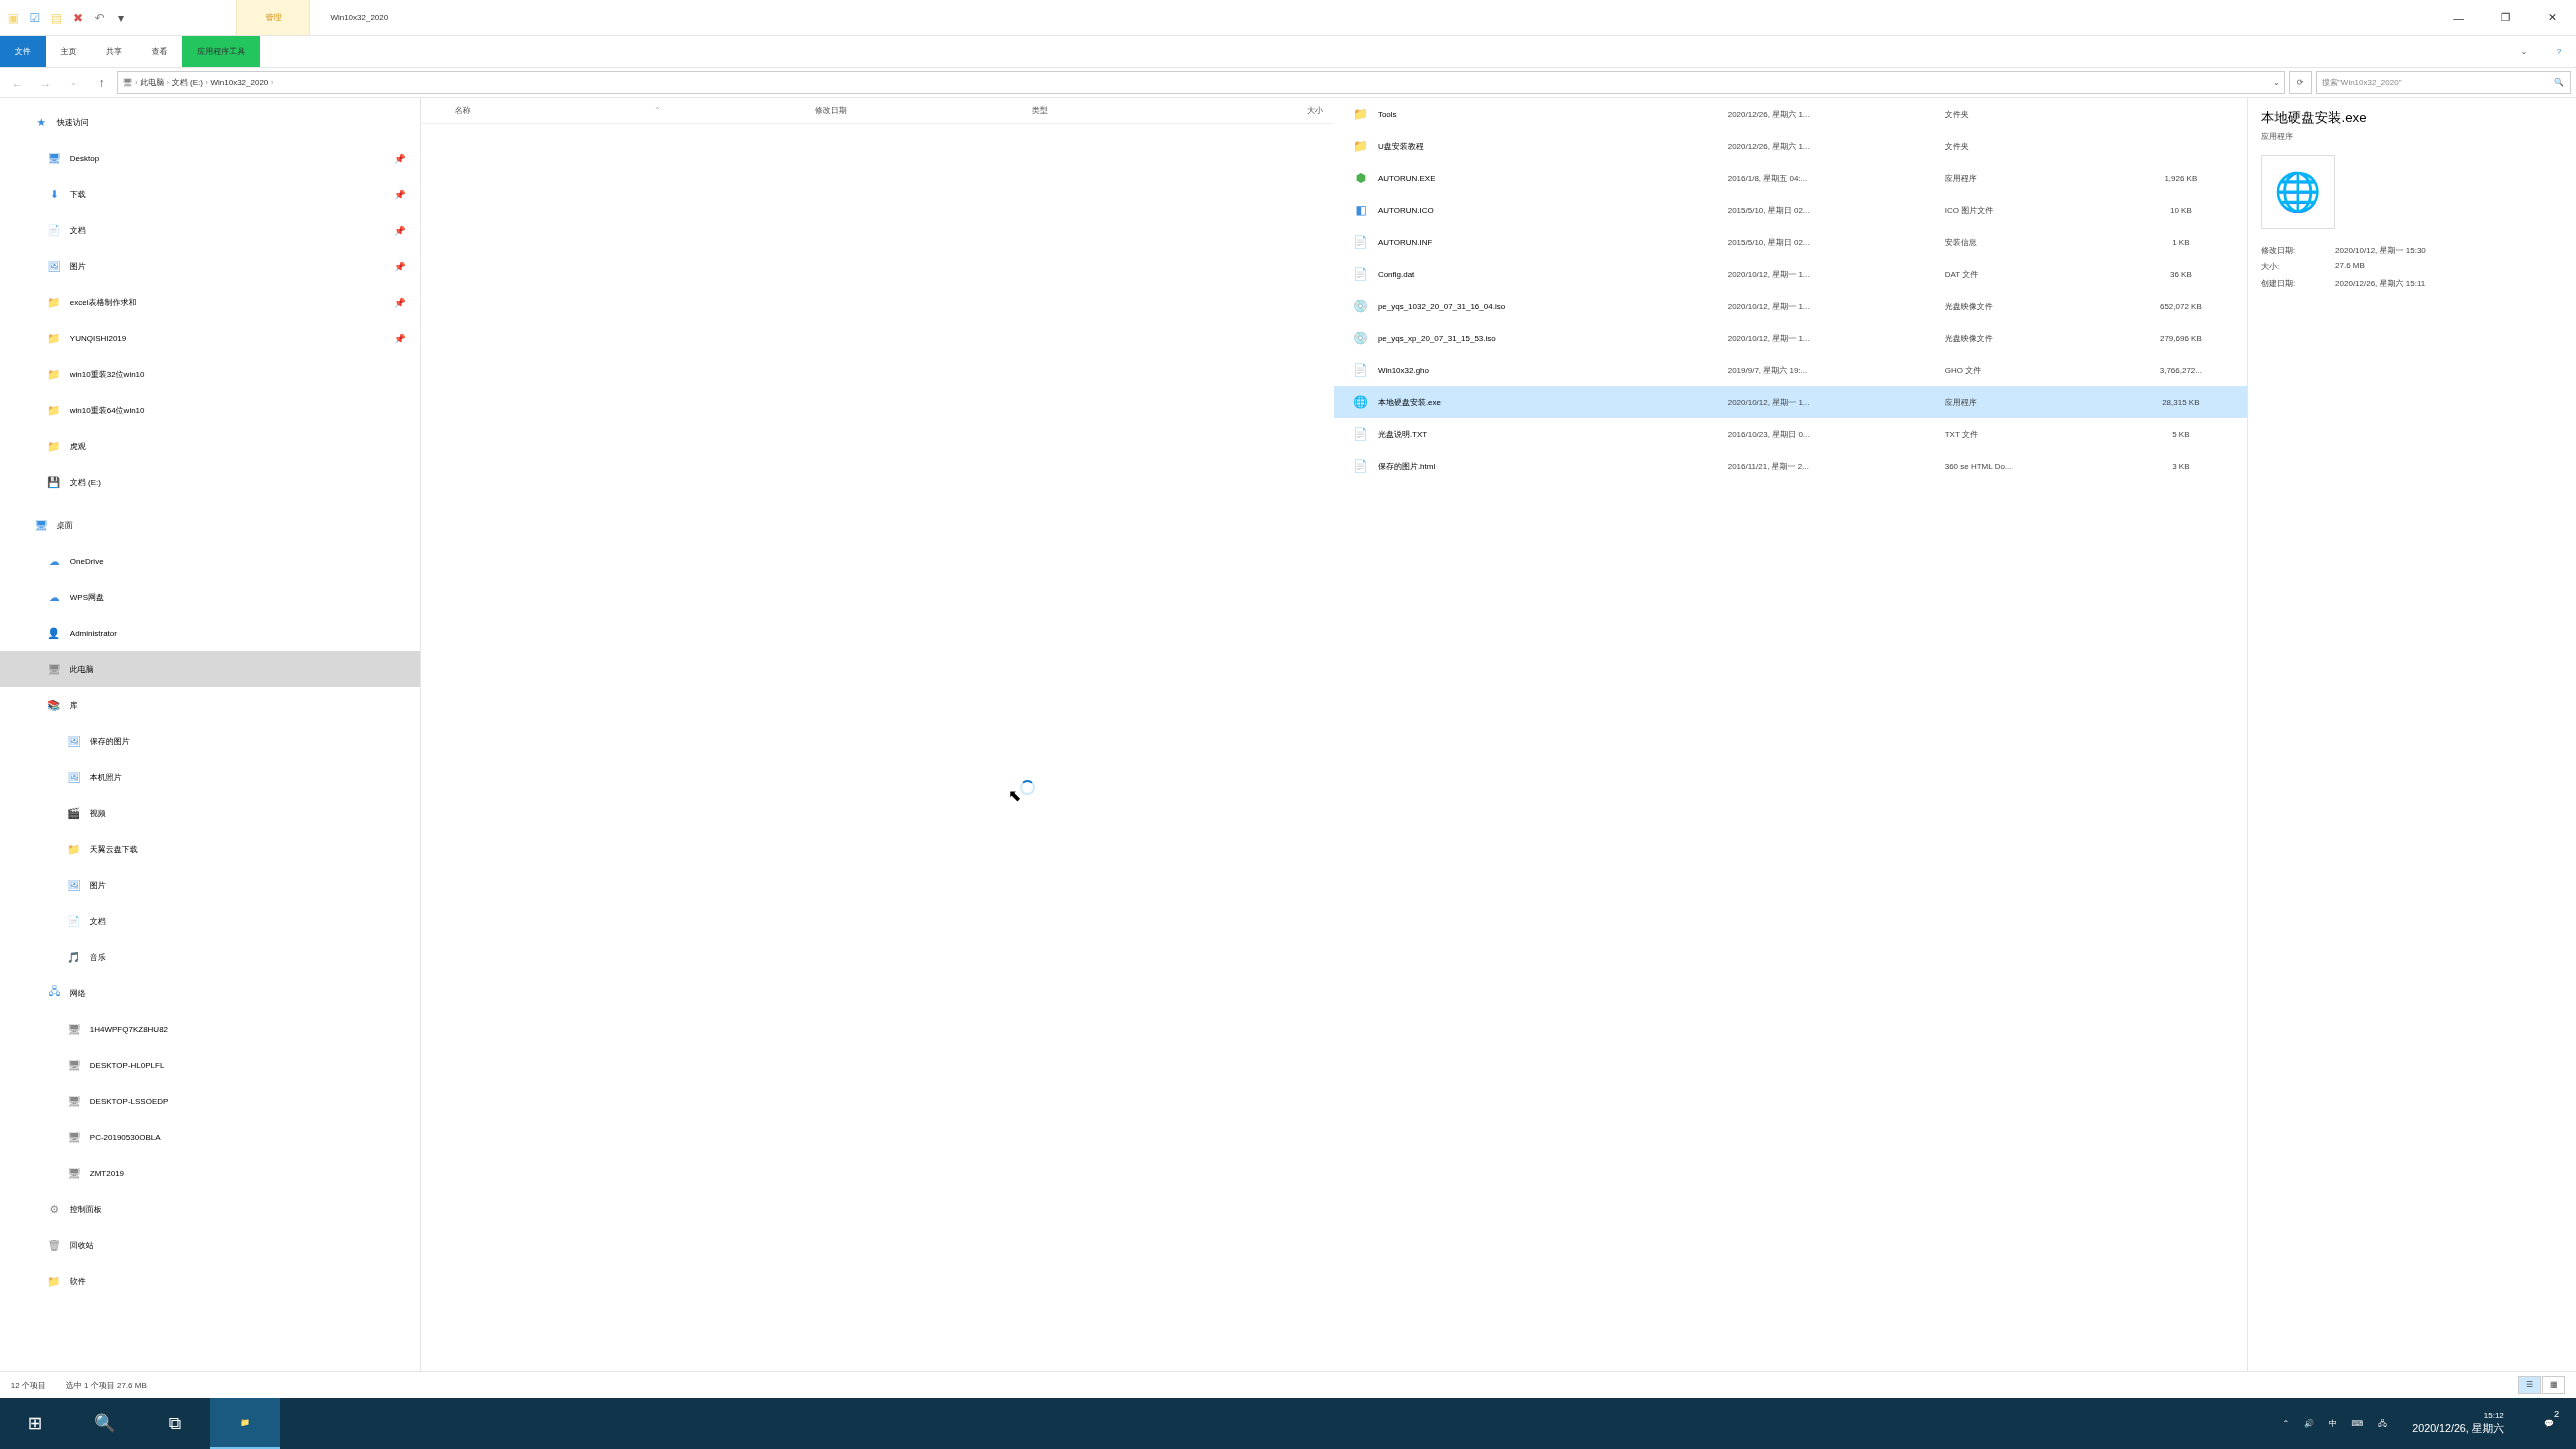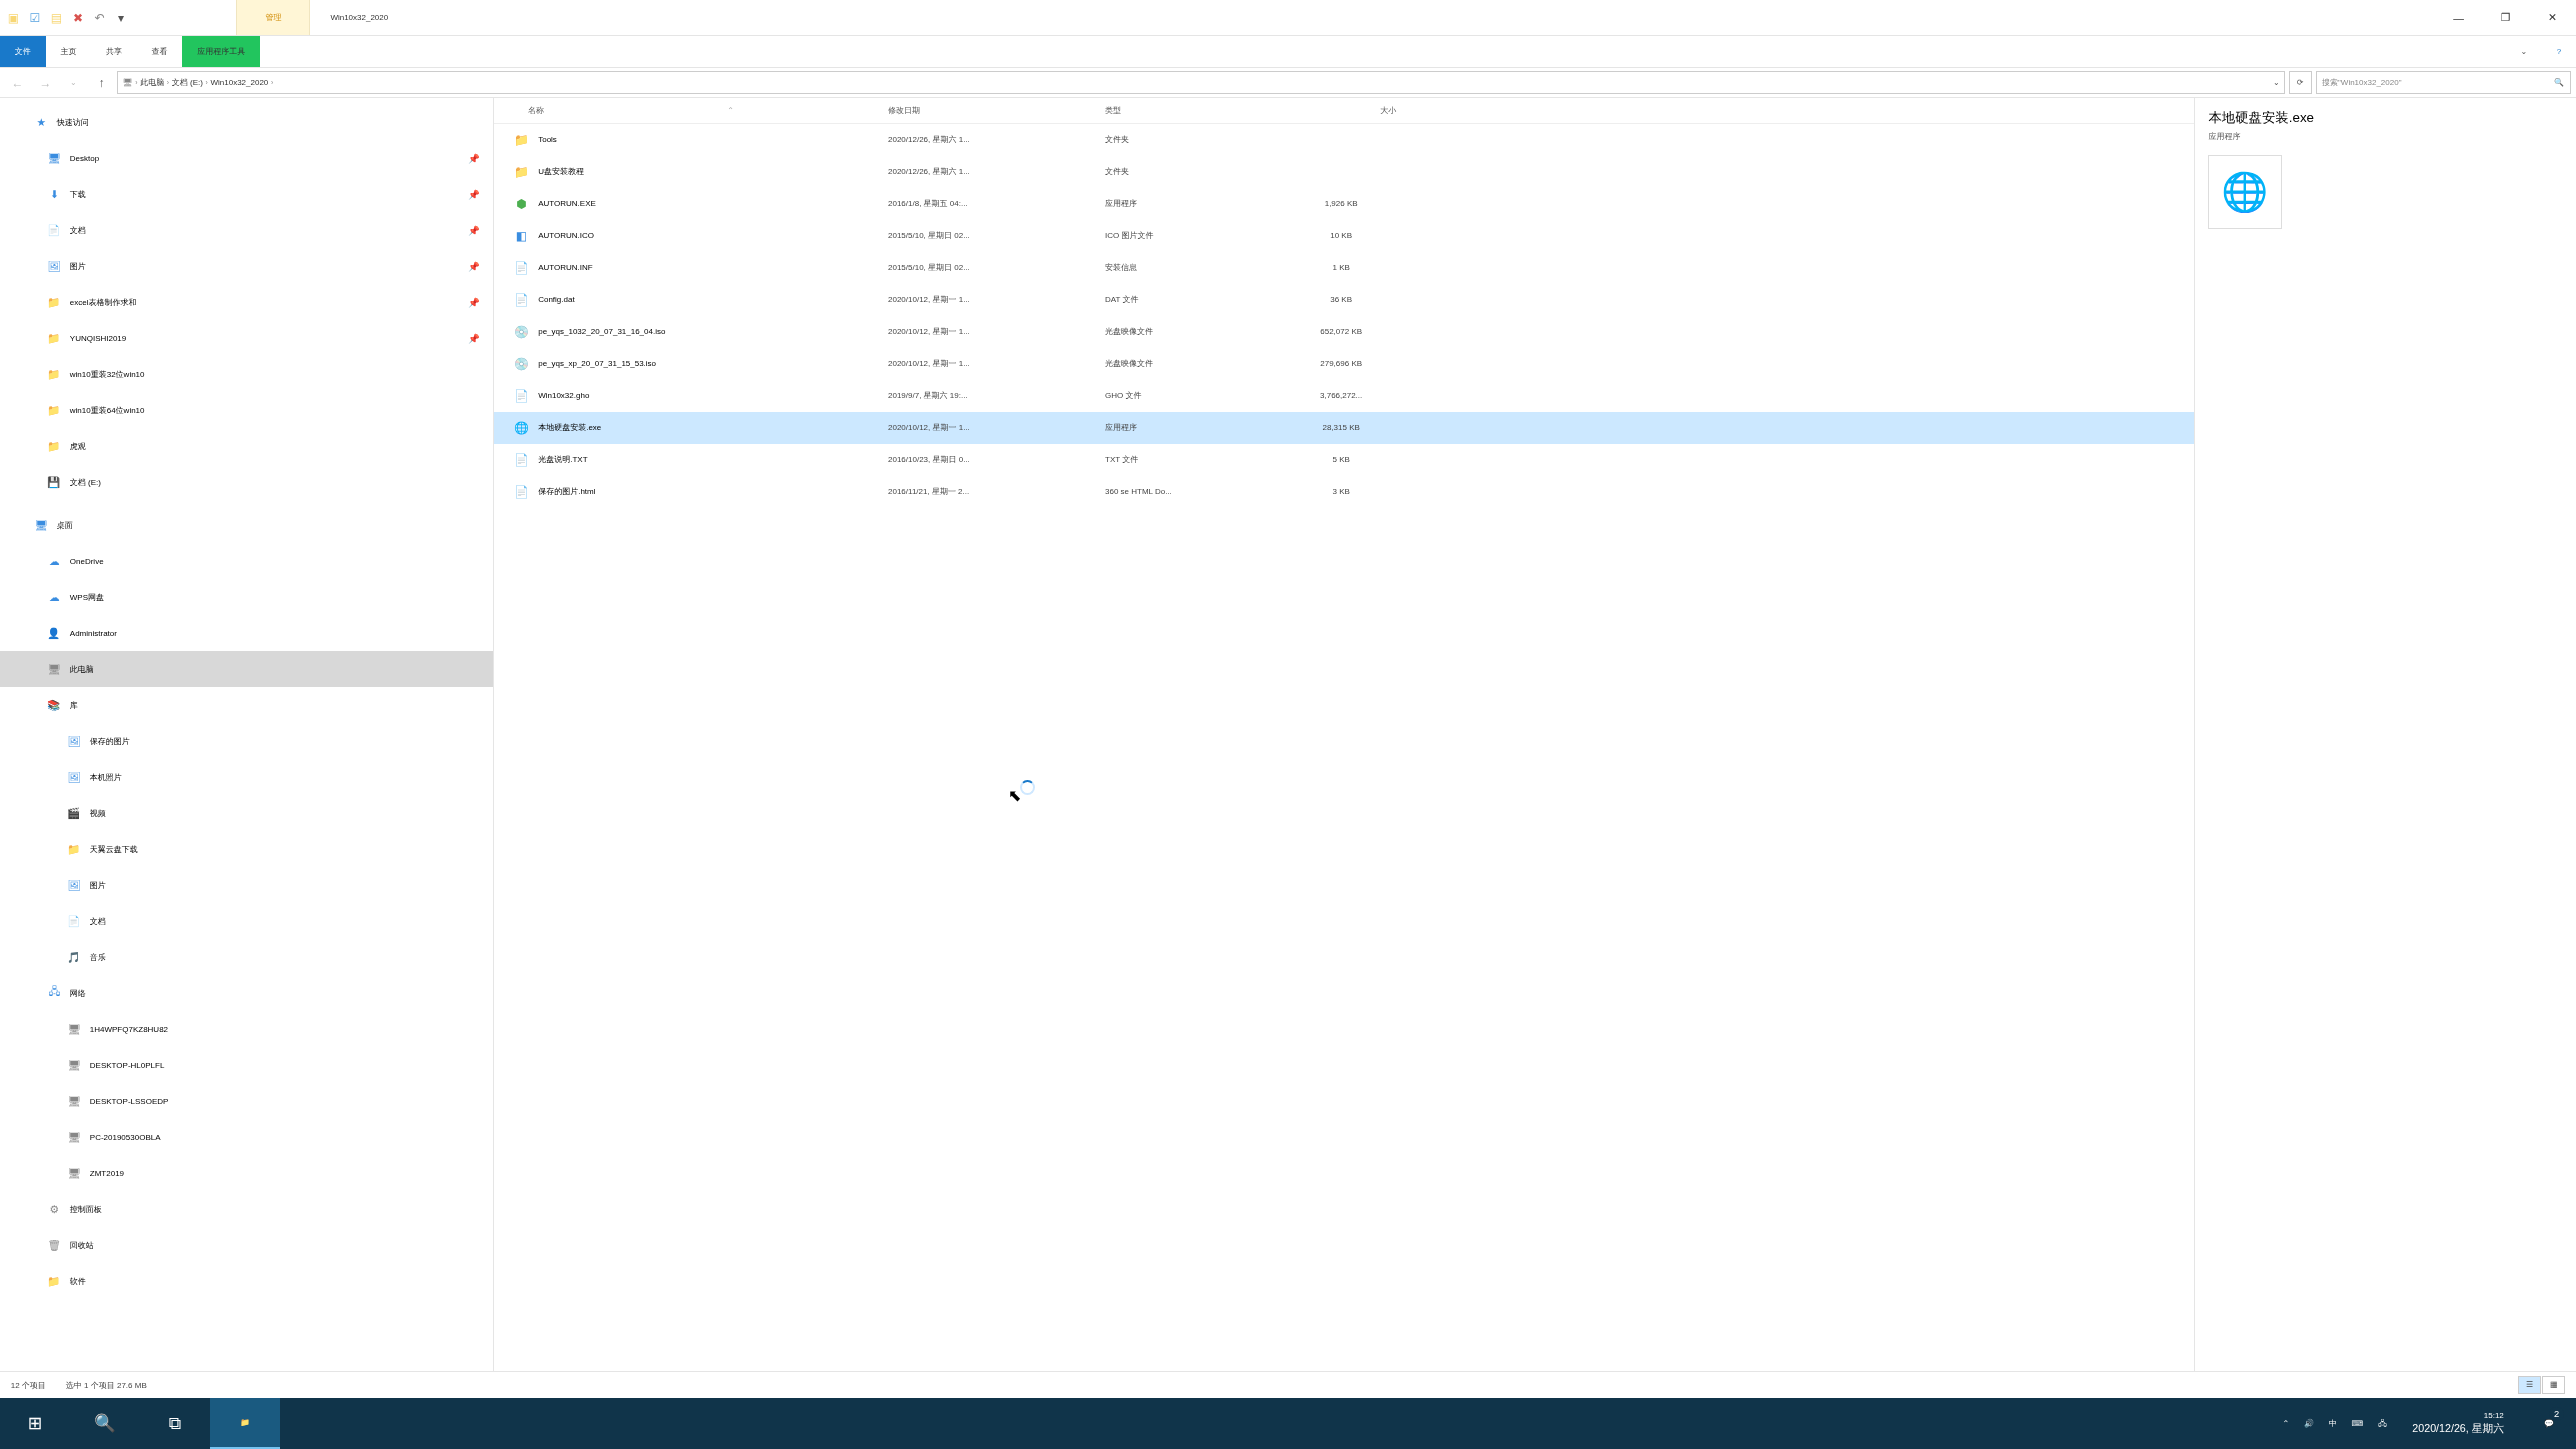--- a/index.html
+++ b/index.html
@@ -26,21 +26,21 @@
 .addr .search{width:255px;height:23px;border:0.7px solid #ccc;display:flex;align-items:center;padding:0 5.4px;color:#888}
 .addr .search .sic{margin-left:auto;color:#555}
 .body{display:flex;height:calc(100% - 36px - 31px - 31px - 27px - 51px)}
 .nav{width:494px;border-right:0.7px solid #e5e5e5;overflow:auto;padding-top:6.7px}
 .nav .item{height:36px;display:flex;align-items:center;padding-left:34px;gap:8px}
 .nav .item.l1{padding-left:47px}
 .nav .item.l2{padding-left:67px}
 .nav .item.sel{background:#d8d8d8}
 .nav .item .pin{margin-left:auto;margin-right:13.4px;color:#aaa;font-size:9.4px}
 .nav .ic{width:14.8px;text-align:center;font-size:10.7px}
-.list{flex:1;display:flex;flex-direction:column}
+.list{flex:1;display:flex;flex-direction:row}
 .hdr{height:25.5px;display:flex;align-items:center;border-bottom:0.7px solid #eee;color:#555}
 .hdr .c-name{width:394px;padding-left:34px;display:flex;align-items:center}
 .hdr .c-name .sort{margin-left:auto;margin-right:154px;color:#aaa}
 .hdr .c-date{width:217px}
 .hdr .c-type{width:181px}
 .hdr .c-size{width:121px;text-align:right;padding-right:10.7px}
 .rows{flex:1;overflow:auto}
 .row{height:32px;display:flex;align-items:center}
 .row.sel{background:#cce8ff}
 .row .c-name{width:394px;padding-left:20px;display:flex;align-items:center;gap:9.4px}
@@ -394,20 +394,28 @@
           <div class="c-type">360 se HTML Do...</div>
           <div class="c-size">3 KB</div>
         </div>
       </div>
   </div>
 
   <div class="preview">
     <h3>本地硬盘安装.exe</h3>
     <div class="sub">应用程序</div>
     <div class="thumb">🌐</div>
+    <div class="meta">
+      <div>修改日期:</div>
+        <div>2020/10/12, 星期一 15:30</div>
+      <div>大小:</div>
+        <div>27.6 MB</div>
+      <div>创建日期:</div>
+        <div>2020/12/26, 星期六 15:11</div>
+    </div>
   </div>
 </div>
 
 <div class="status">
   <span>12 个项目</span>
   <span>选中 1 个项目  27.6 MB</span>
   <div class="views">
     <div class="act">☰</div>
     <div>▦</div>
   </div>

